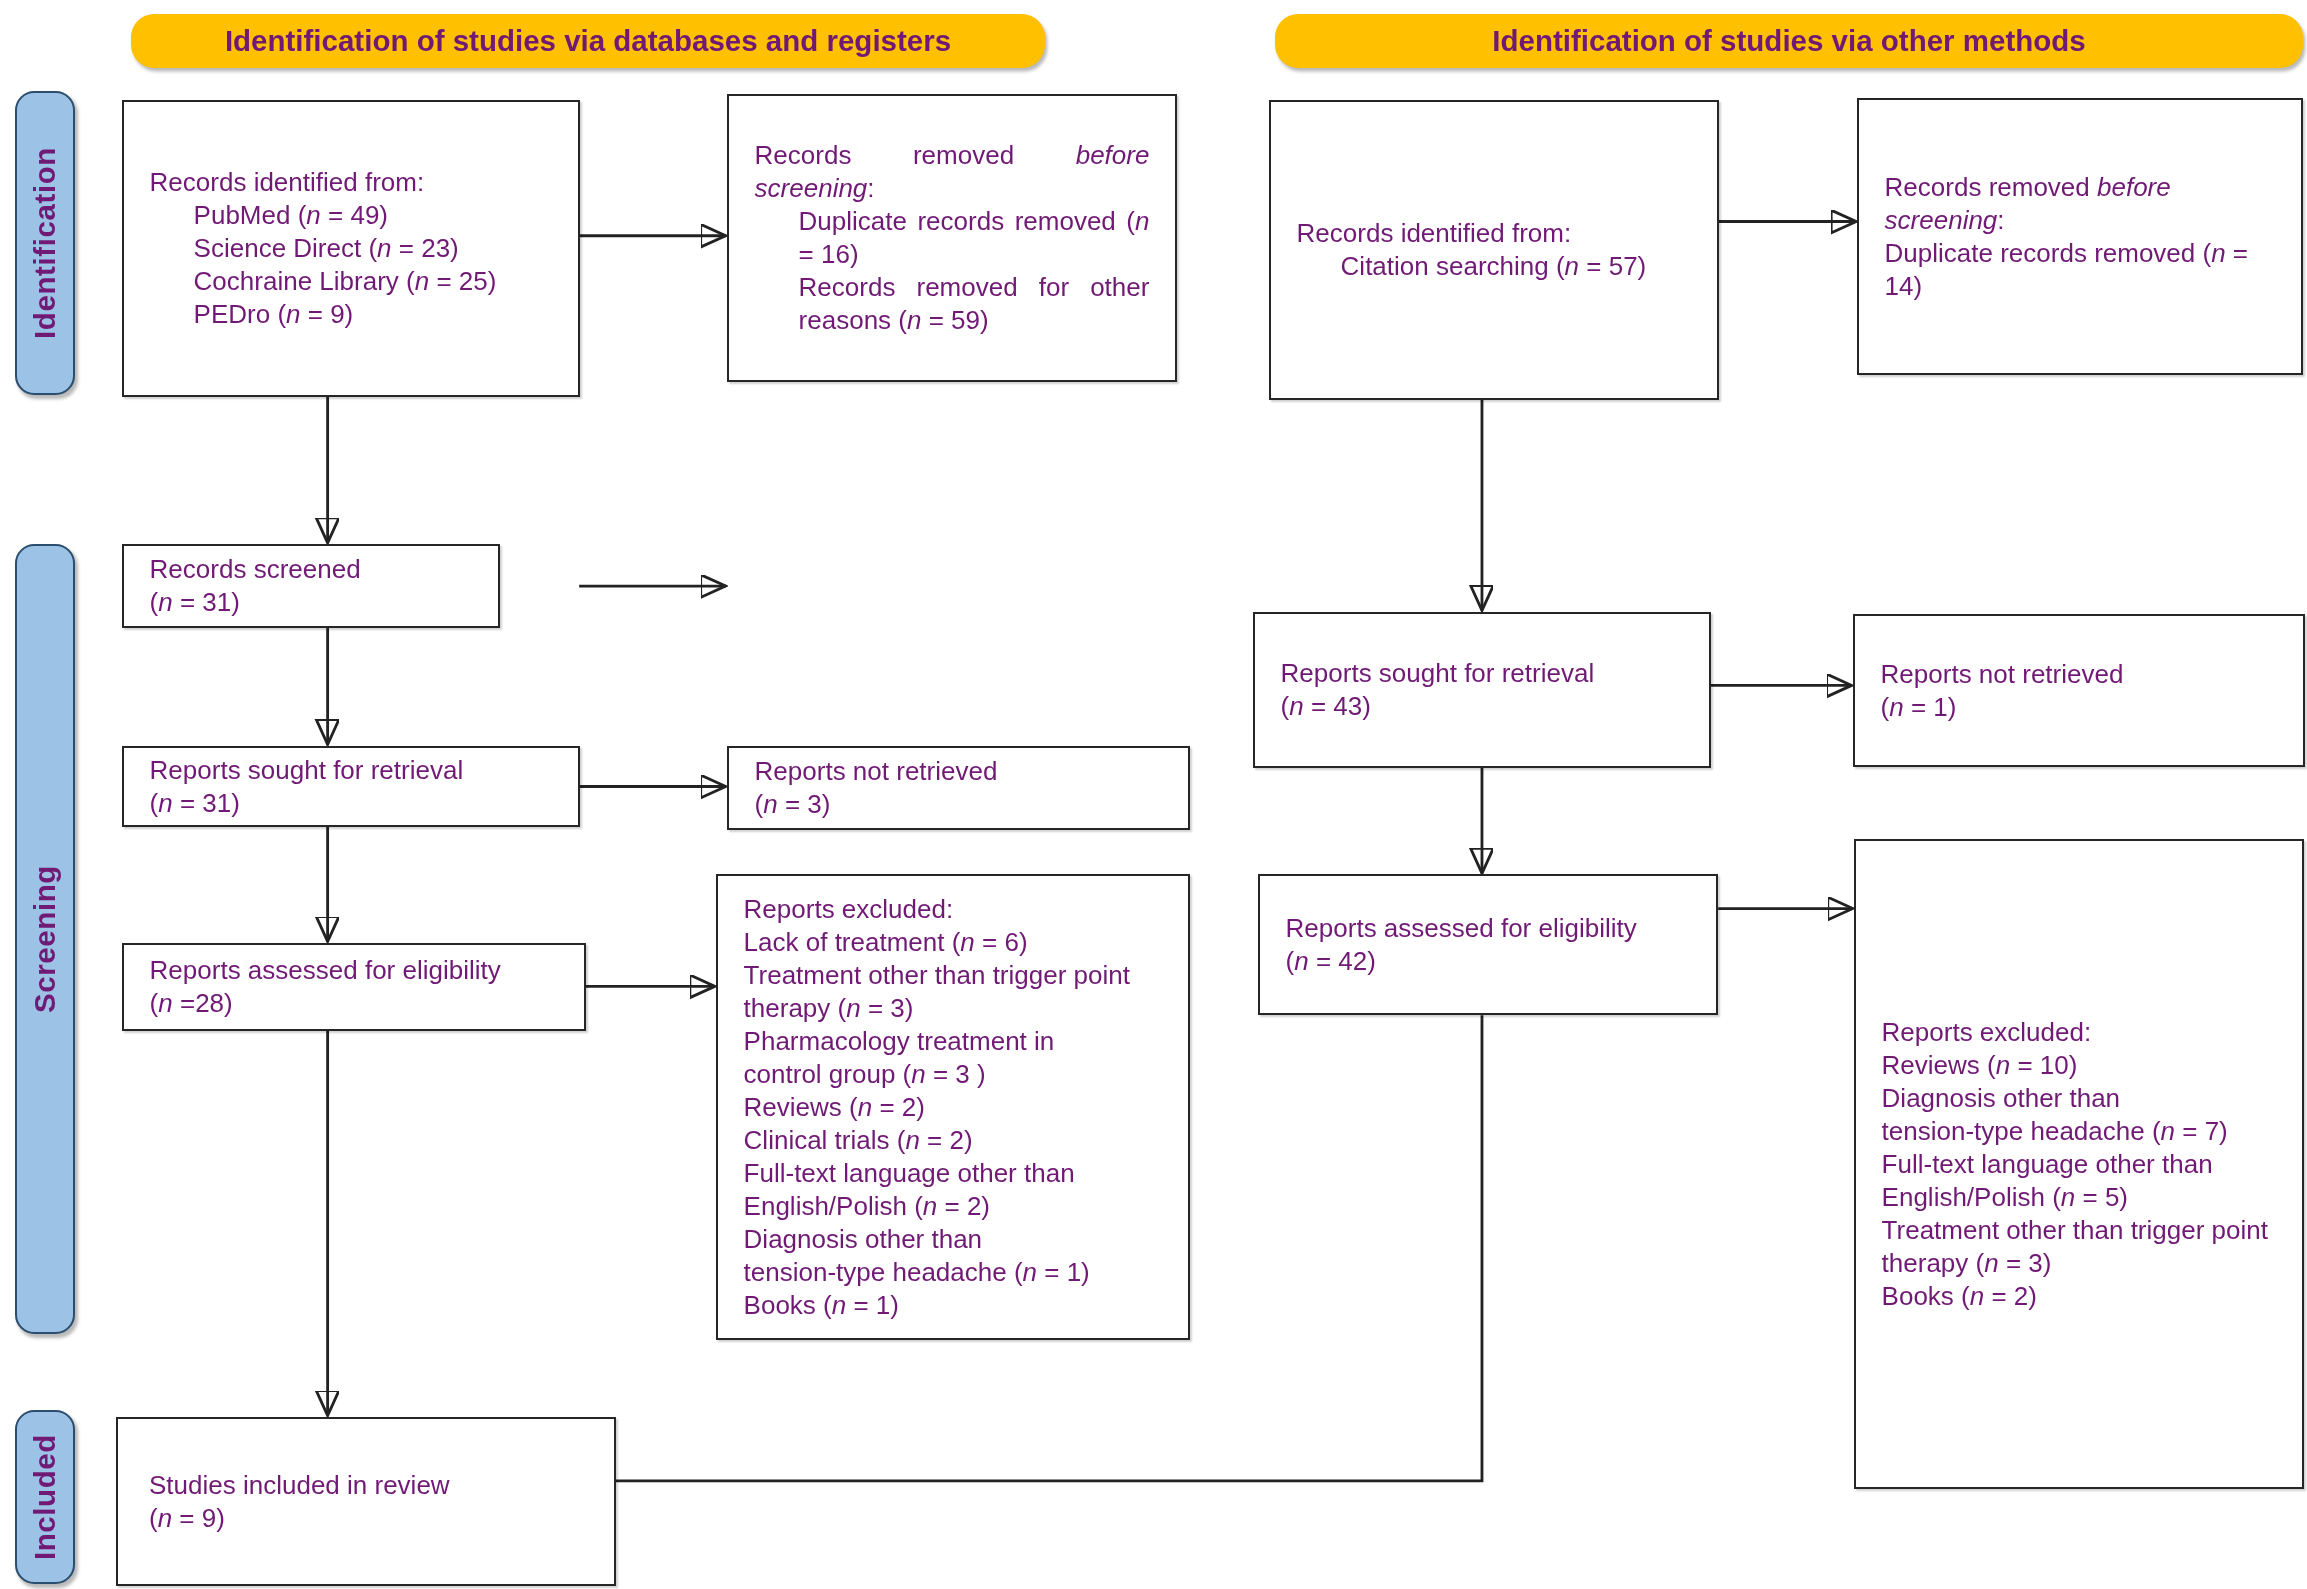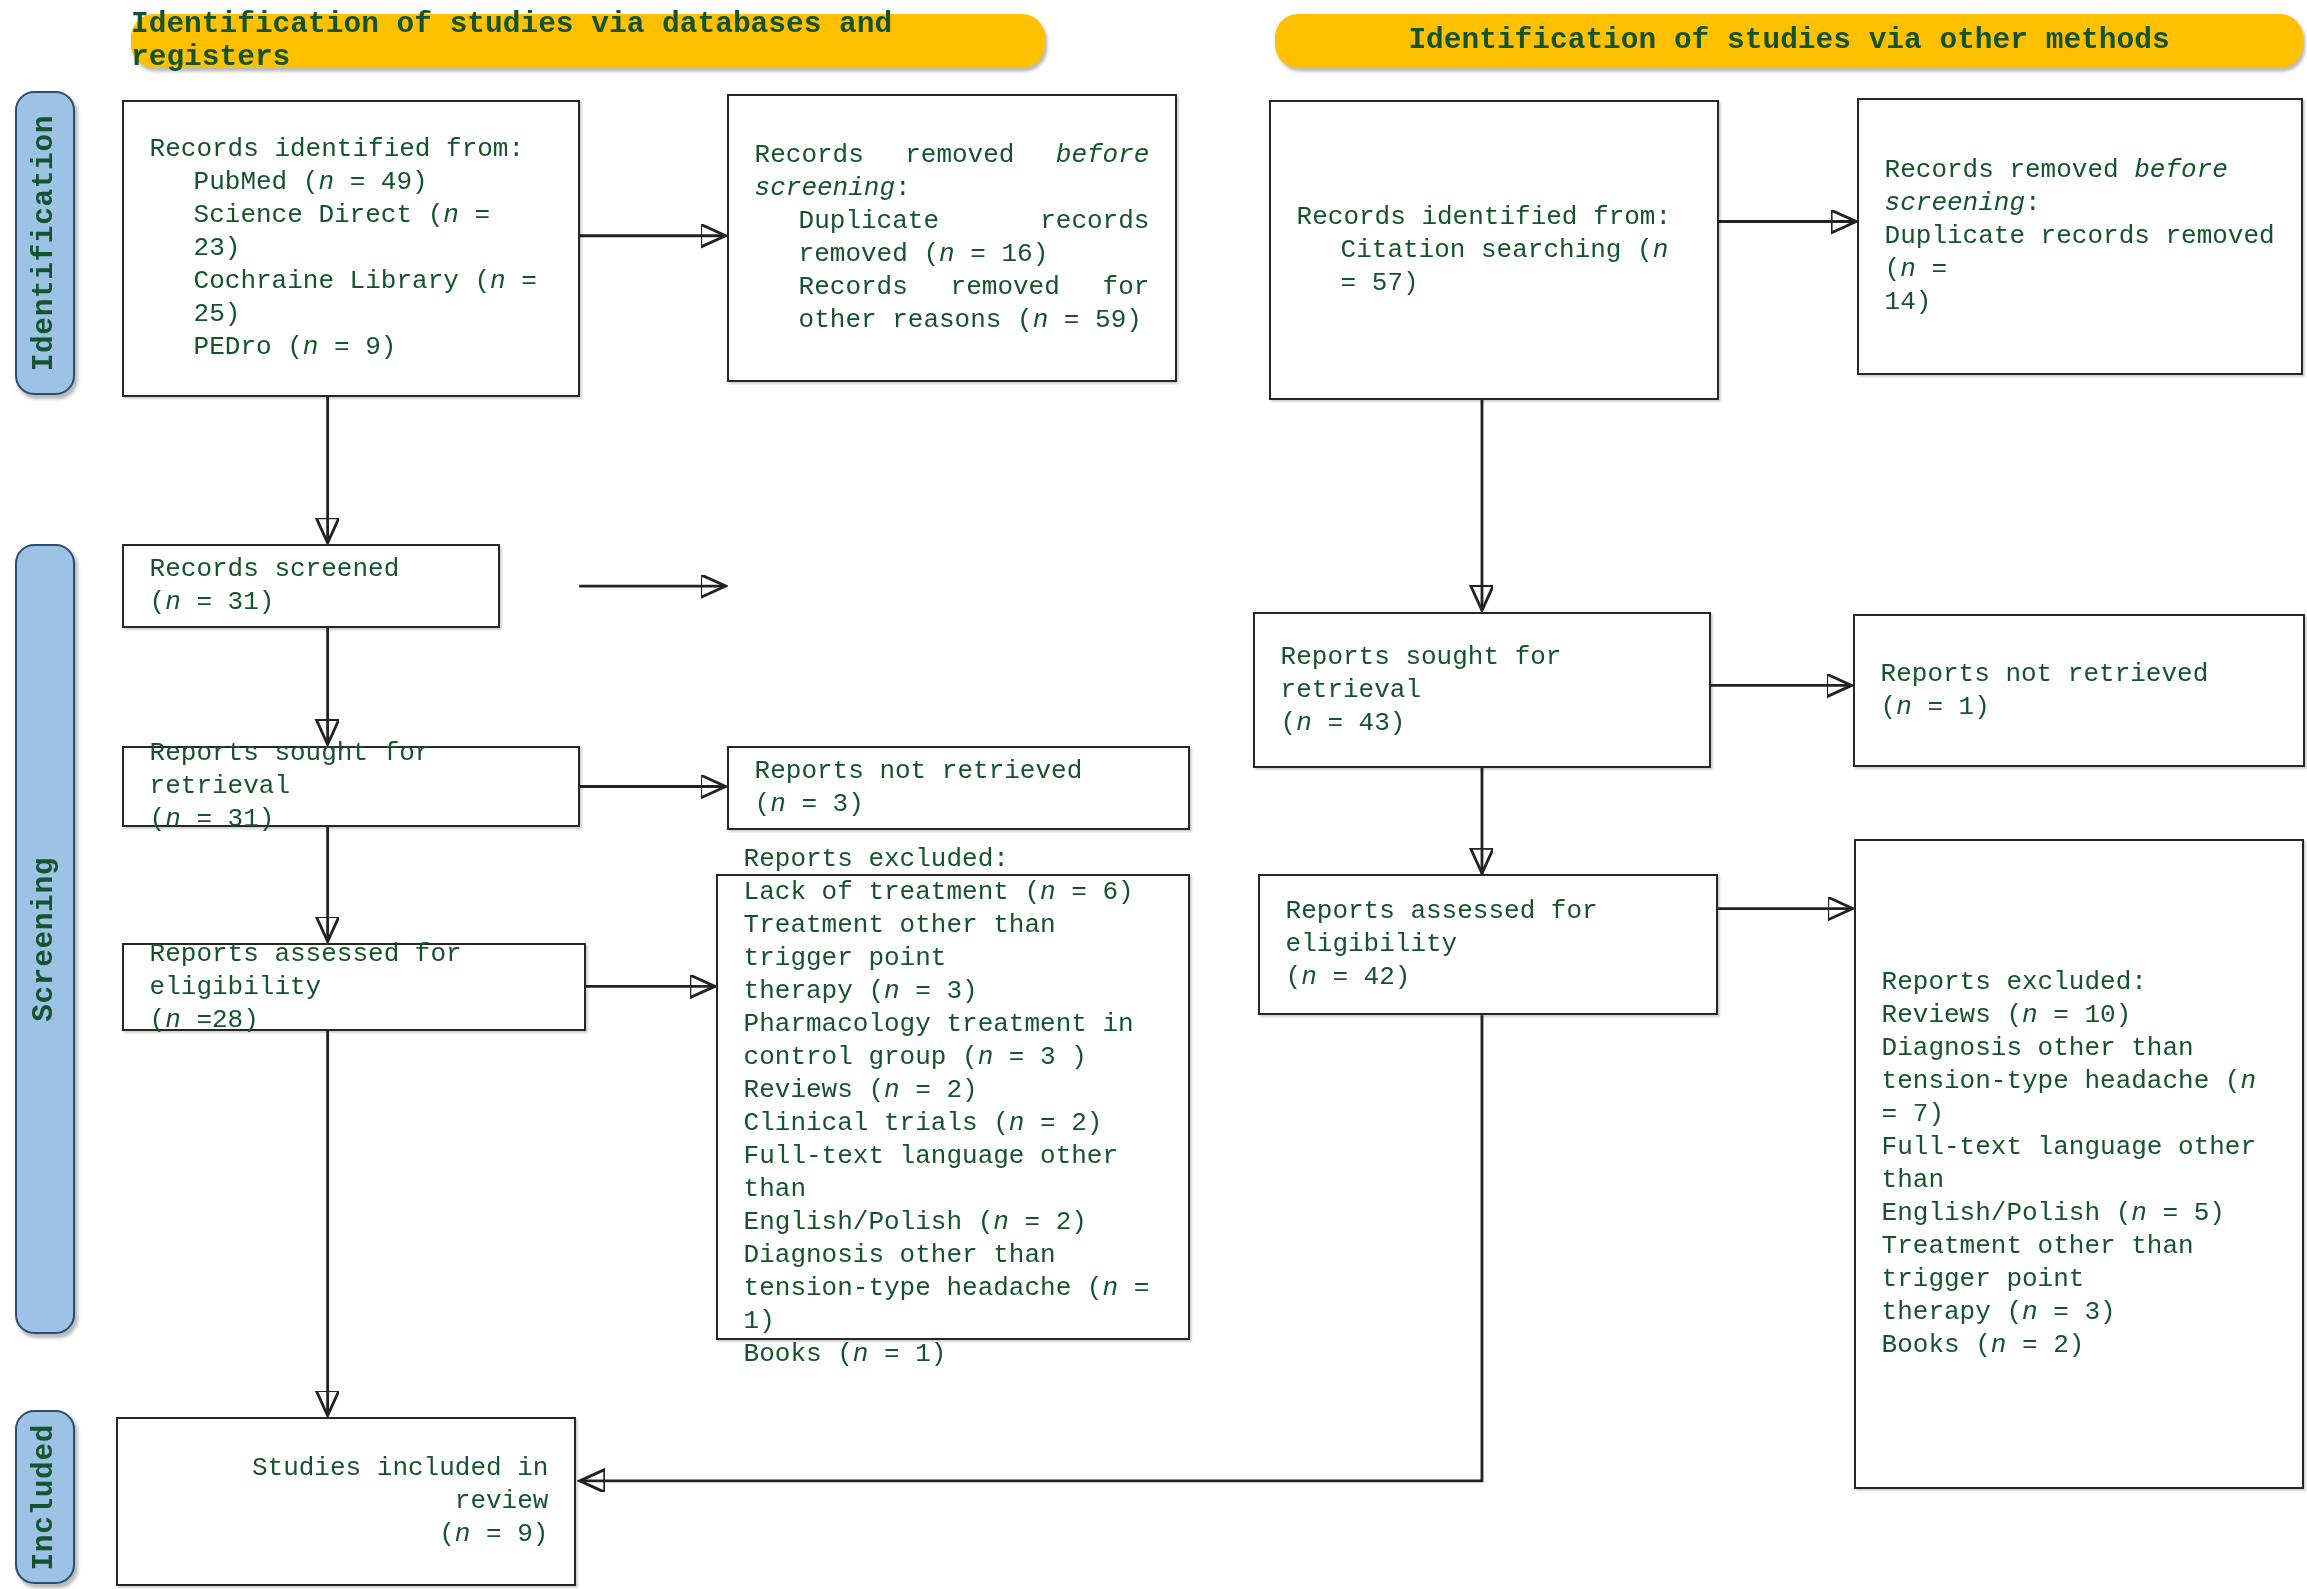--- a/index.html
+++ b/index.html
@@ -1,19 +1,19 @@
 <!DOCTYPE html>
 <html style="--banner: #FFC000; --sidebar: #9CC3E5; --line: #222222;font-size:9px"><head>
 <meta charset="utf-8">
 <style>
   html,body{margin:0;padding:0;background:#ffffff;}
   #canvas{
     position:relative;width:2307px;height:1590px;background:#ffffff;
-    font-family:Liberation Mono, monospace;
-    font-size:26px;line-height:33px;color:#14532d;overflow:hidden;
+    font-family:Liberation Sans, sans-serif;
+    font-size:26px;line-height:33px;color:#701a75;overflow:hidden;
   }
   .banner{
     position:absolute;height:54px;background:var(--banner,#FFC000);
     border-radius:23px;display:flex;align-items:center;justify-content:center;
     font-weight:bold;font-size:29.5px;box-shadow:2.3px 3.4px 3.4px rgba(0,0,0,0.28);
   }
   #banner-db{left:131px;top:13.6px;width:914px;}
   #banner-other{left:1275px;top:13.6px;width:1028px;}
   .side{
     position:absolute;left:14.8px;width:60px;background:var(--sidebar,#9CC3E5);
@@ -38,21 +38,21 @@
   .ind{padding-left:44px;}
   .justify .line{text-align:justify;}
   #box-records-identified-db{left:122px;top:100px;width:458px;height:297px;}
   #box-records-removed-db{left:727px;top:94px;width:450px;height:288px;}
   #box-records-screened{left:122px;top:544px;width:378px;height:84px;}
   #box-records-excluded{left:727px;top:544px;width:463px;height:88px;}
   #box-reports-sought-db{left:122px;top:746px;width:458px;height:81px;}
   #box-reports-not-retrieved-db{left:727px;top:746px;width:463px;height:84px;}
   #box-reports-assessed-db{left:122px;top:943px;width:464px;height:88px;}
   #box-reports-excluded-db{left:716px;top:874px;width:474px;height:466px;}
-  #box-studies-included{left:116px;top:1417px;width:460px;height:169px;padding-left:31px;text-align:right;}
+  #box-studies-included{left:116px;top:1417px;width:500px;height:169px;padding-left:31px;}
   #box-records-identified-other{left:1269px;top:100px;width:450px;height:300px;}
   #box-records-removed-other{left:1857px;top:98px;width:446px;height:277px;}
   #box-reports-sought-other{left:1253px;top:612px;width:458px;height:156px;}
   #box-reports-not-retrieved-other{left:1853px;top:614px;width:452px;height:153px;}
   #box-reports-assessed-other{left:1258px;top:874px;width:460px;height:141px;}
   #box-reports-excluded-other{left:1854px;top:839px;width:450px;height:650px;}
   #arrows{position:absolute;left:0;top:0;width:2307px;height:1590px;}
   #arrows path{stroke:var(--line,#222);stroke-width:5;fill:none;}
 </style>
 </head>

